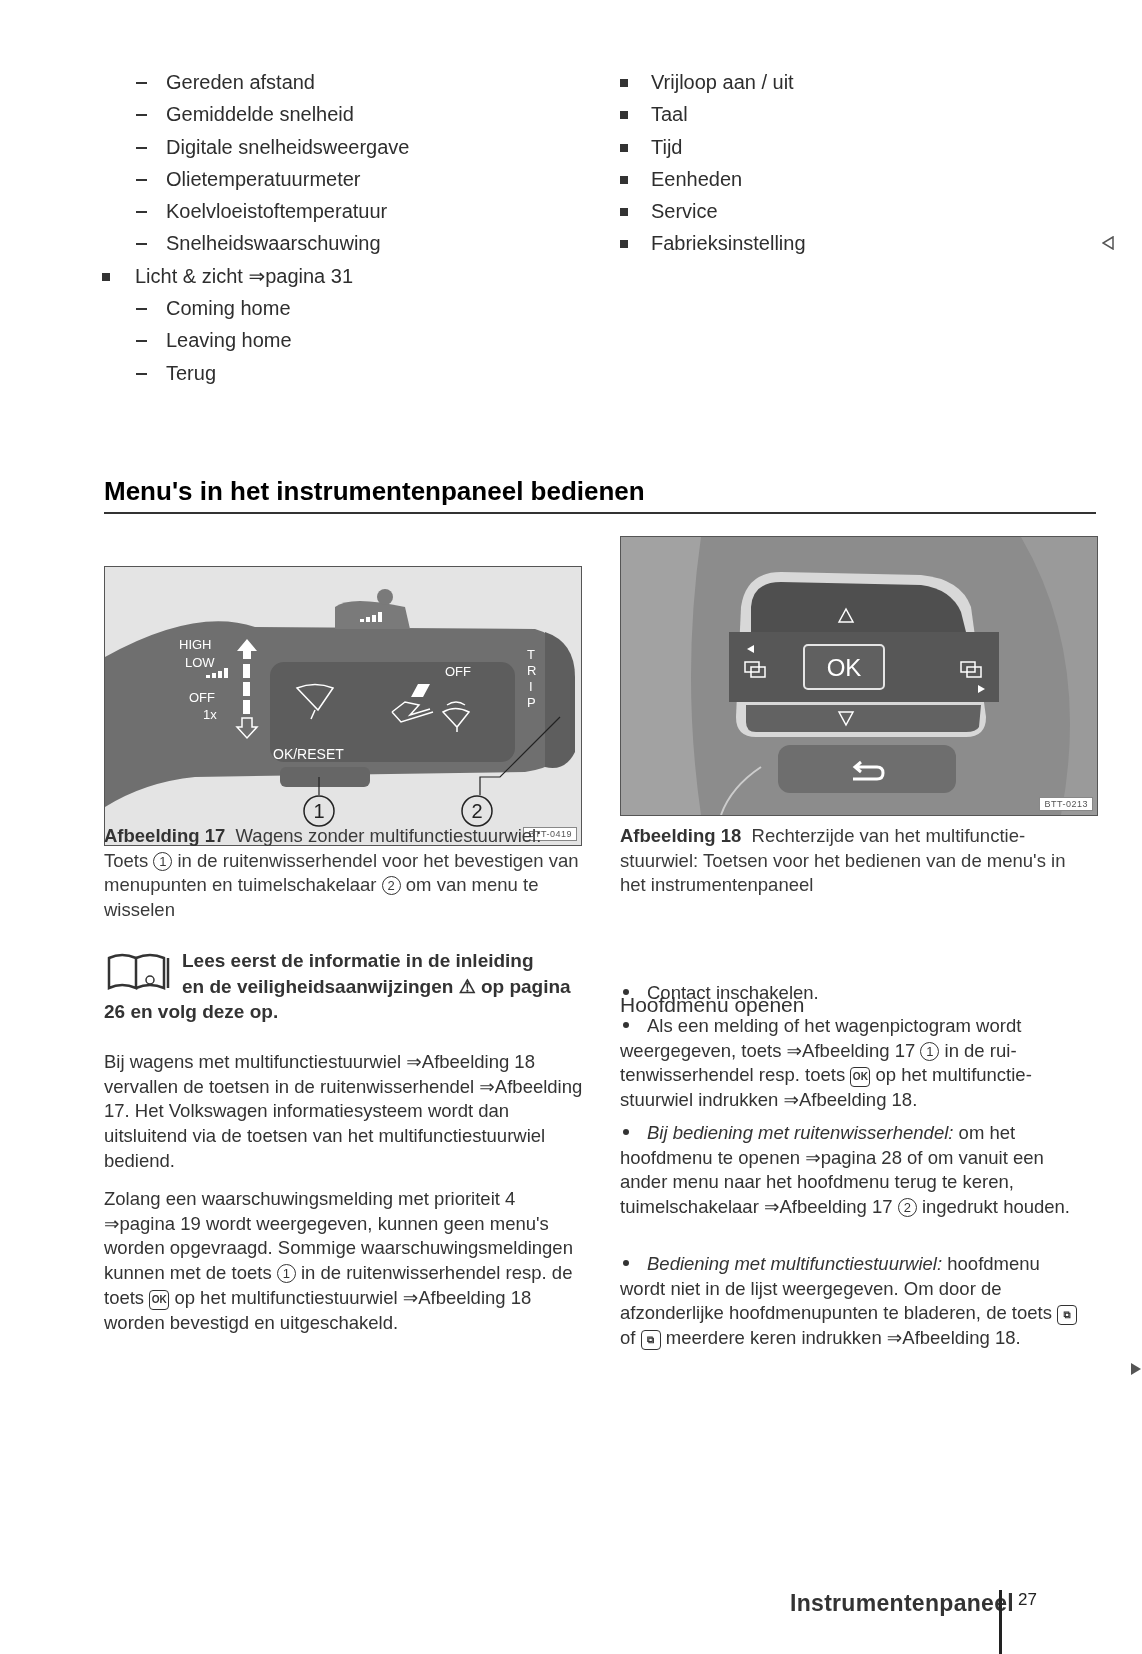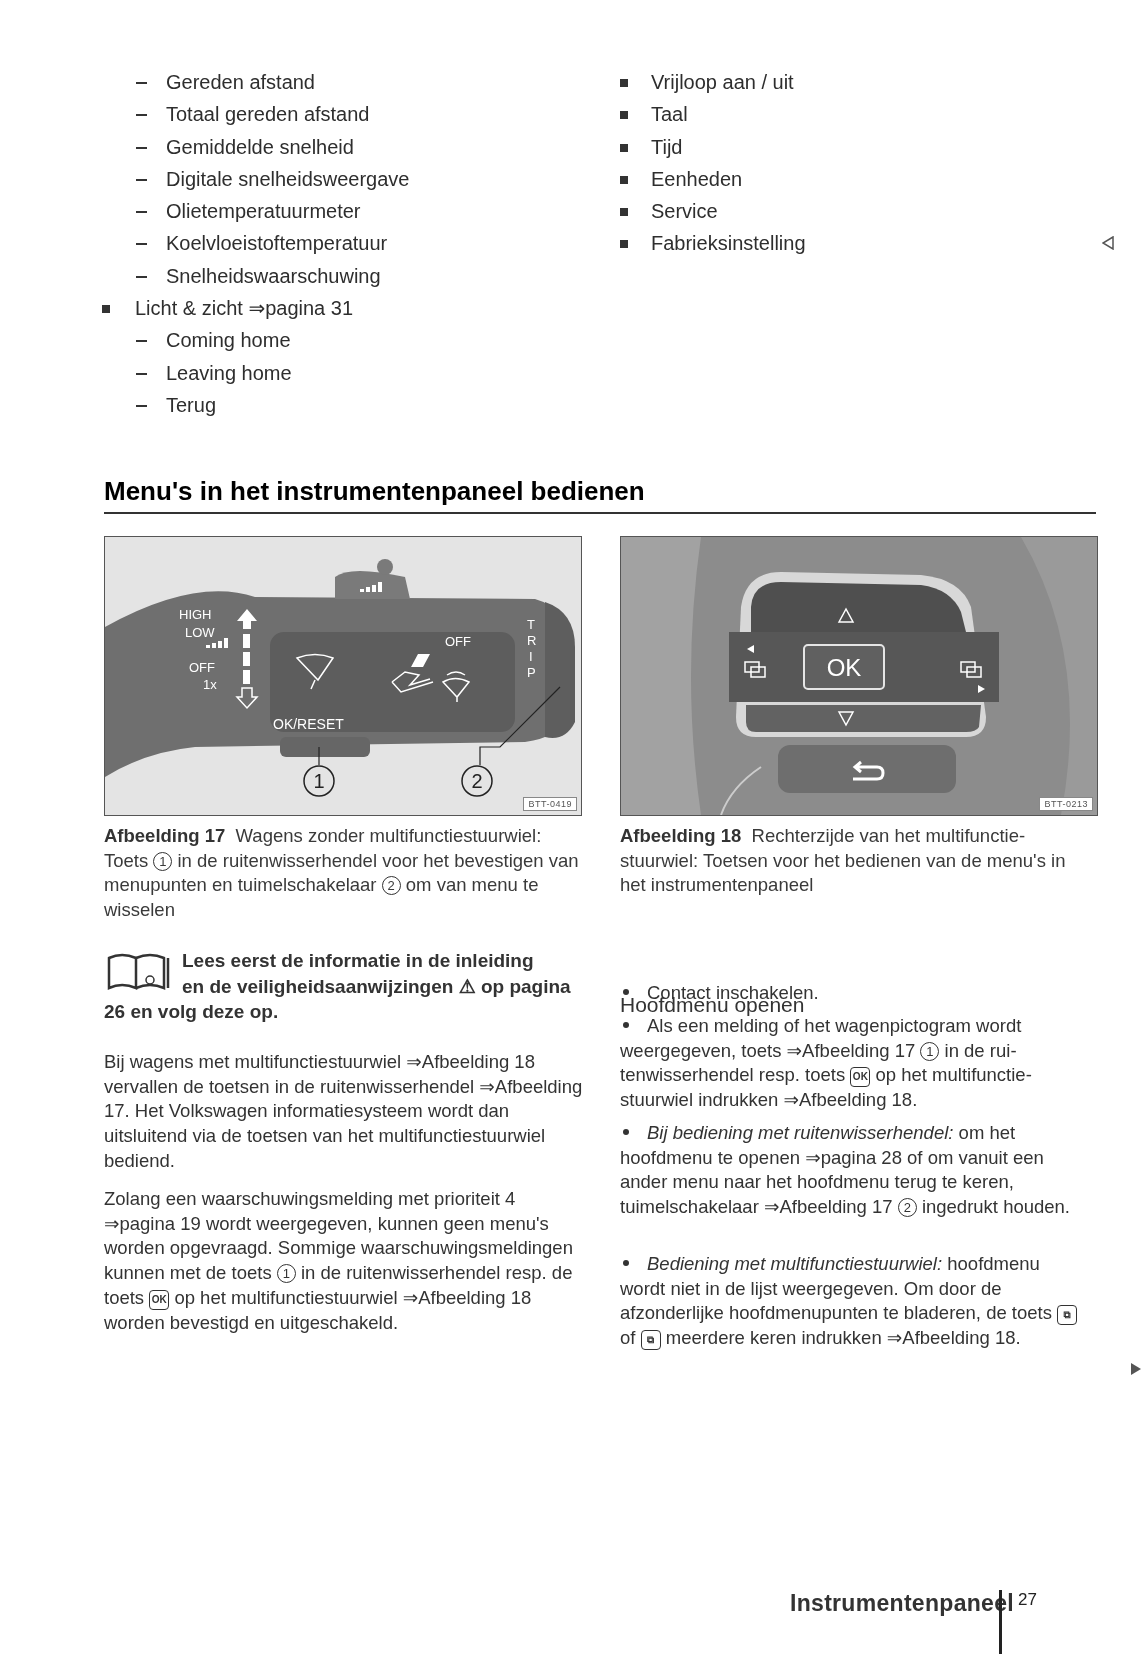--- a/index.html
+++ b/index.html
@@ -22,21 +22,21 @@
   #right-list li { padding-left: 31px; }
   #right-list li .mk-sq { left: 0px; }
   .cont-left { left: 1102px; top: 236px; width: 12px; height: 14px; }
   
   #section-title {
     left: 104px; top: 476px; font-size: 26px; font-weight: bold; color: #000000; white-space: nowrap;
   }
   #section-rule { left: 104px; top: 512px; width: 992px; height: 2px; background: #333; }
   
   .fig { position: absolute; border: 1.5px solid #555; overflow: hidden; }
-  #fig17 { left: 104px; top: 536px; width: 476px; height: 278px; background: #e6e6e6; }
+  #fig17 { left: 104px; top: 566px; width: 476px; height: 278px; background: #e6e6e6; }
   #fig18 { left: 620px; top: 536px; width: 476px; height: 278px; background: #8e8e8e; }
   .fig-code { position: absolute; right: 4px; bottom: 4px; background: #ffffff; border: 1px solid #888; font-size: 9px; padding: 1px 4px; color: #555; letter-spacing: 0.5px; }
   
   .caption { position: absolute; font-size: 18.5px; line-height: 24.5px; color: #3a3a3a; }
   .caption b { color: #333; }
   #cap17 { left: 104px; top: 824px; width: 480px; }
   #cap18 { left: 620px; top: 824px; width: 470px; }
   .circ { display: inline-block; width: 17px; height: 17px; border: 1.5px solid #333; border-radius: 50%; font-size: 13px; line-height: 17px; text-align: center; vertical-align: 1px; box-sizing: content-box; }
   .keybox { display: inline-block; min-width: 16px; height: 18px; border: 1.5px solid #333; border-radius: 4px; font-size: 10px; line-height: 18px; text-align: center; vertical-align: 1px; padding: 0 1px; font-weight: bold; }
   
@@ -59,21 +59,20 @@
   
   #footer-label { left: 790px; top: 1590px; font-size: 23px; font-weight: bold; color: #333; letter-spacing: 0.3px; }
   #footer-rule { left: 999px; top: 1590px; width: 3px; height: 64px; background: #222; }
   #footer-page { left: 1018px; top: 1590px; font-size: 17px; color: #222; }
 </style>
 </head>
 <body>
 
 <ul class="list" id="left-list">
   <li class="sub"><span class="mk-dash"></span><span>Gereden afstand</span></li>
-  <li class="sub"><span class="mk-dash"></span><span>Totaal gereden afstand</span></li>
   <li class="sub"><span class="mk-dash"></span><span>Gemiddelde snelheid</span></li>
   <li class="sub"><span class="mk-dash"></span><span>Digitale snelheidsweergave</span></li>
   <li class="sub"><span class="mk-dash"></span><span>Olietemperatuurmeter</span></li>
   <li class="sub"><span class="mk-dash"></span><span>Koelvloeistoftemperatuur</span></li>
   <li class="sub"><span class="mk-dash"></span><span>Snelheidswaarschuwing</span></li>
   <li class="main"><span class="mk-sq"></span><span>Licht &amp; zicht ⇒pagina 31</span></li>
   <li class="sub"><span class="mk-dash"></span><span>Coming home</span></li>
   <li class="sub"><span class="mk-dash"></span><span>Leaving home</span></li>
   <li class="sub"><span class="mk-dash"></span><span>Terug</span></li>
 </ul>

